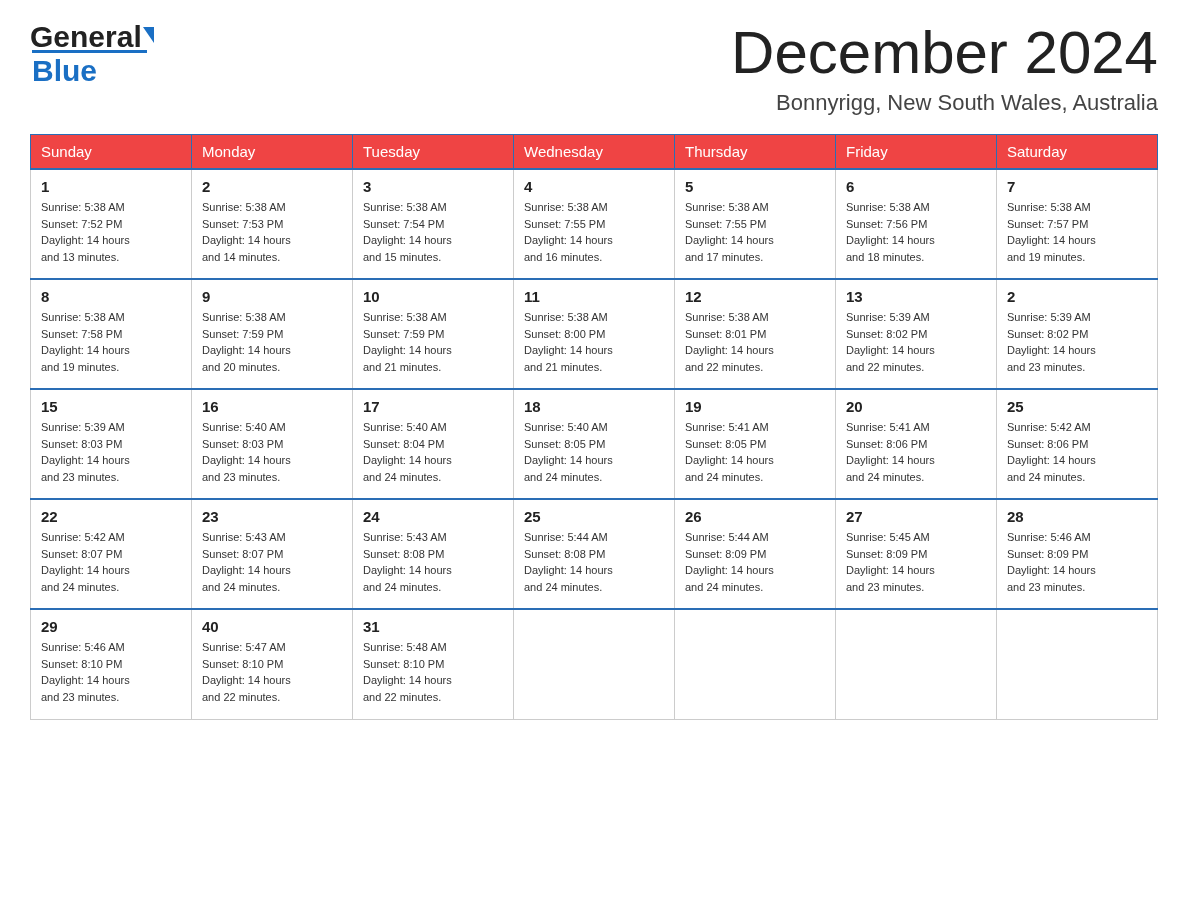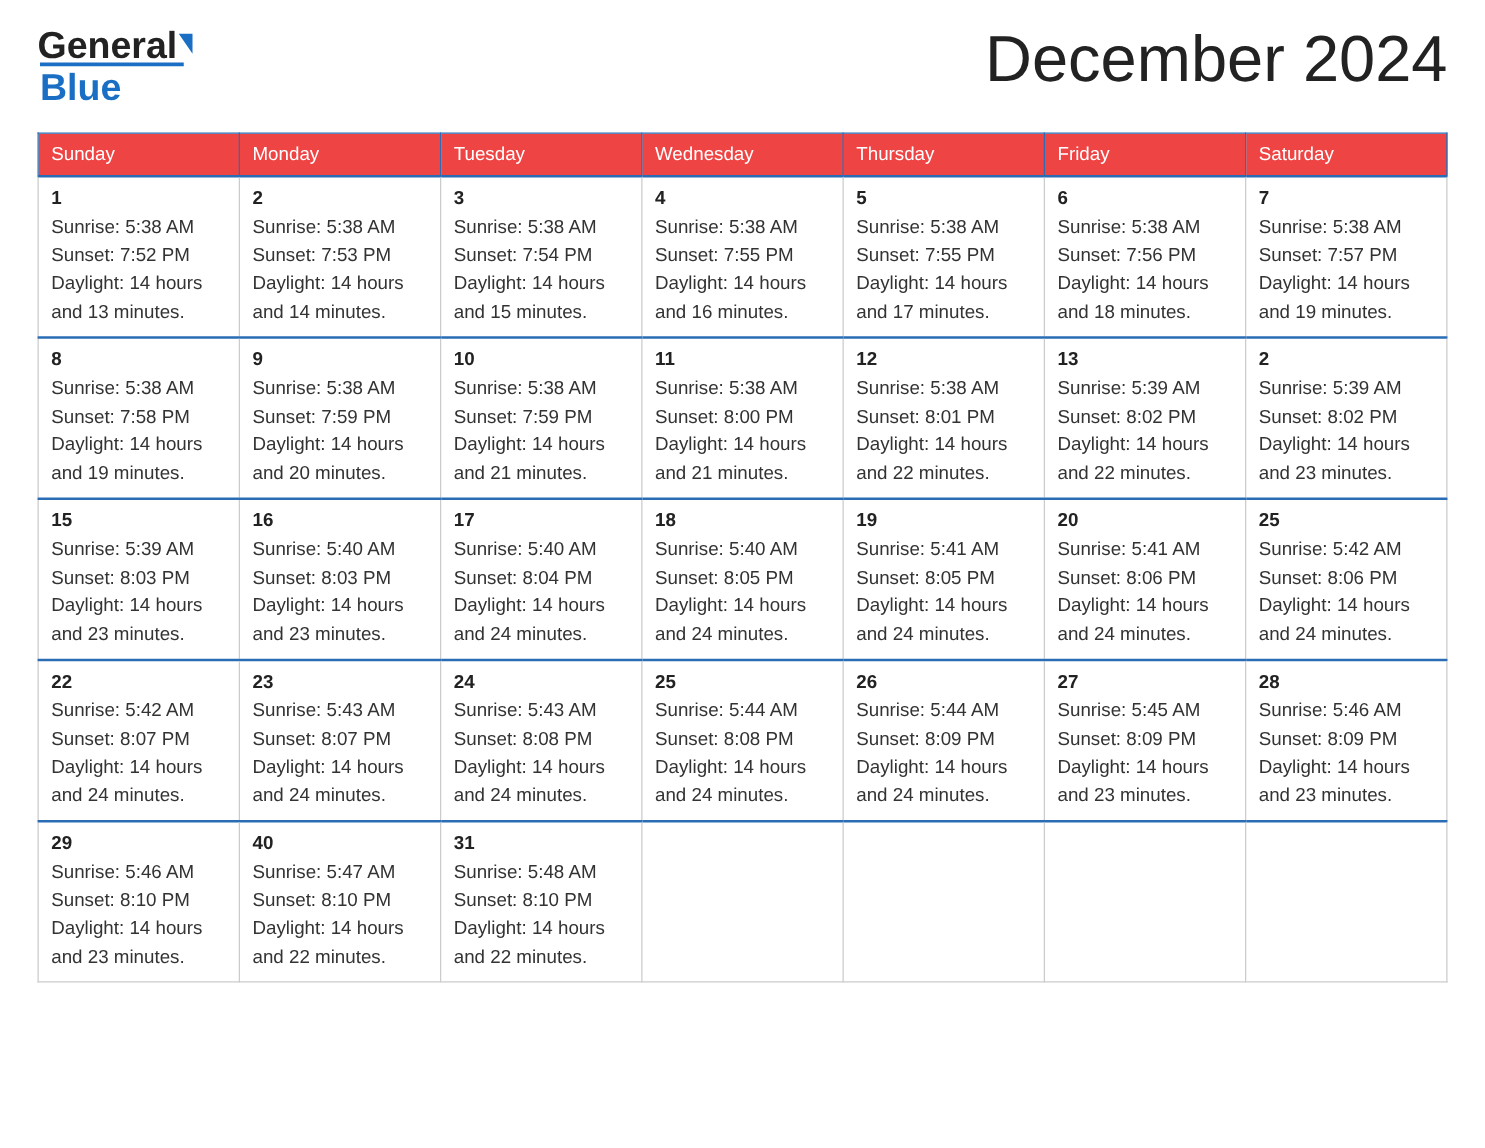--- a/index.html
+++ b/index.html
@@ -19,21 +19,21 @@
     }
     .logo-area {
       display: flex;
       flex-direction: column;
       align-items: flex-start;
     }
     .title-area {
       text-align: right;
     }
     .calendar-title {
-      font-size: 52px;
+      font-size: 60px;
       font-weight: normal;
       color: #222;
       line-height: 1.1;
     }
     .calendar-subtitle {
       font-size: 22px;
       color: #444;
       margin-top: 4px;
     }
     .calendar-table {
@@ -59,21 +59,21 @@
       min-height: 90px;
       height: 110px;
     }
     .calendar-table tbody tr td .day-number {
       font-size: 15px;
       font-weight: bold;
       margin-bottom: 4px;
       display: block;
     }
     .calendar-table tbody tr td .day-info {
-      font-size: 15px;
+      font-size: 11px;
       line-height: 1.5;
       color: #333;
     }
     .calendar-table tbody tr td.empty {
       background: #fff;
     }
     
     .calendar-table tbody tr:first-child td {
       border-top: 2px solid #2a6db5;
     }
@@ -98,20 +98,21 @@
     <div style="display:flex; align-items:center; margin-top:-4px; margin-left:2px;">
       <div style="width:100%; height:3px; background:#1a6fc4; width:115px;"></div>
     </div>
     <div style="margin-top:1px; margin-left:2px;">
       <span style="font-size:30px; font-weight:bold; color:#1a6fc4; font-family:Arial,sans-serif;">Blue</span>
     </div>
   </div>
 
   <div class="title-area">
     <div class="calendar-title">December 2024</div>
+    <div class="calendar-subtitle">Bonnyrigg, New South Wales, Australia</div>
   </div>
 </div>
 
 <table class="calendar-table">
   <thead>
     <tr>
     <th>Sunday</th>
         <th>Monday</th>
         <th>Tuesday</th>
         <th>Wednesday</th>

